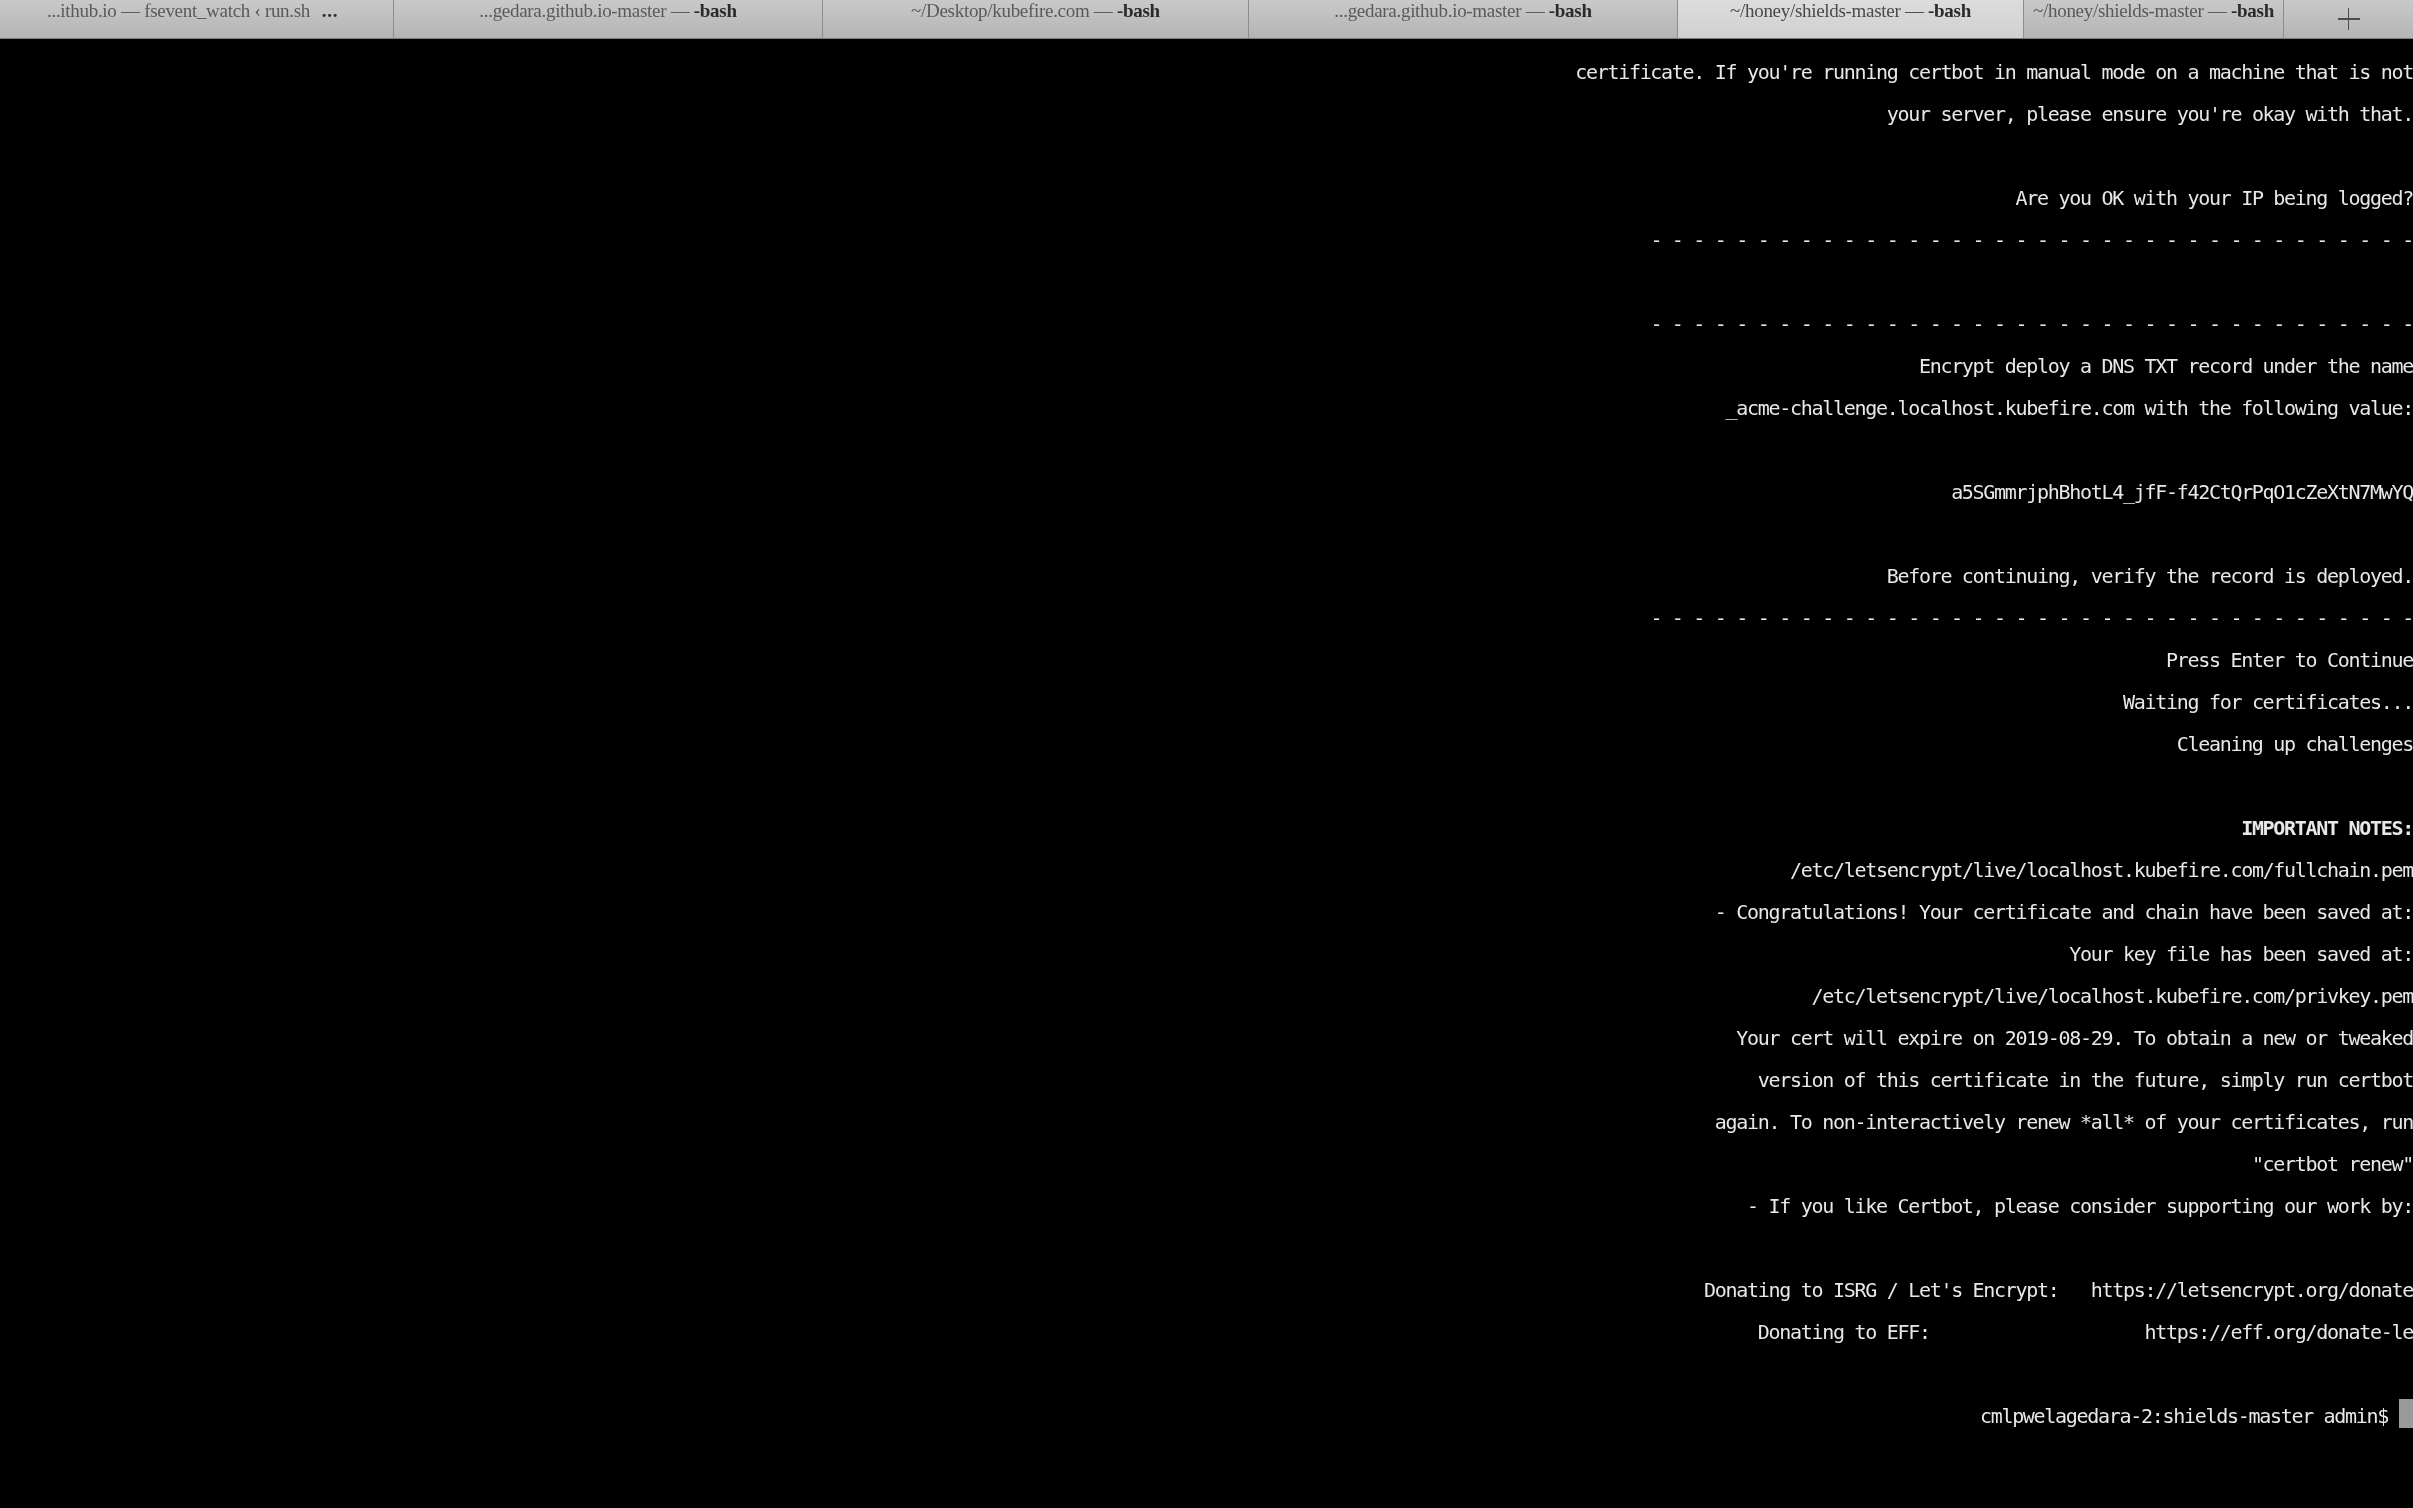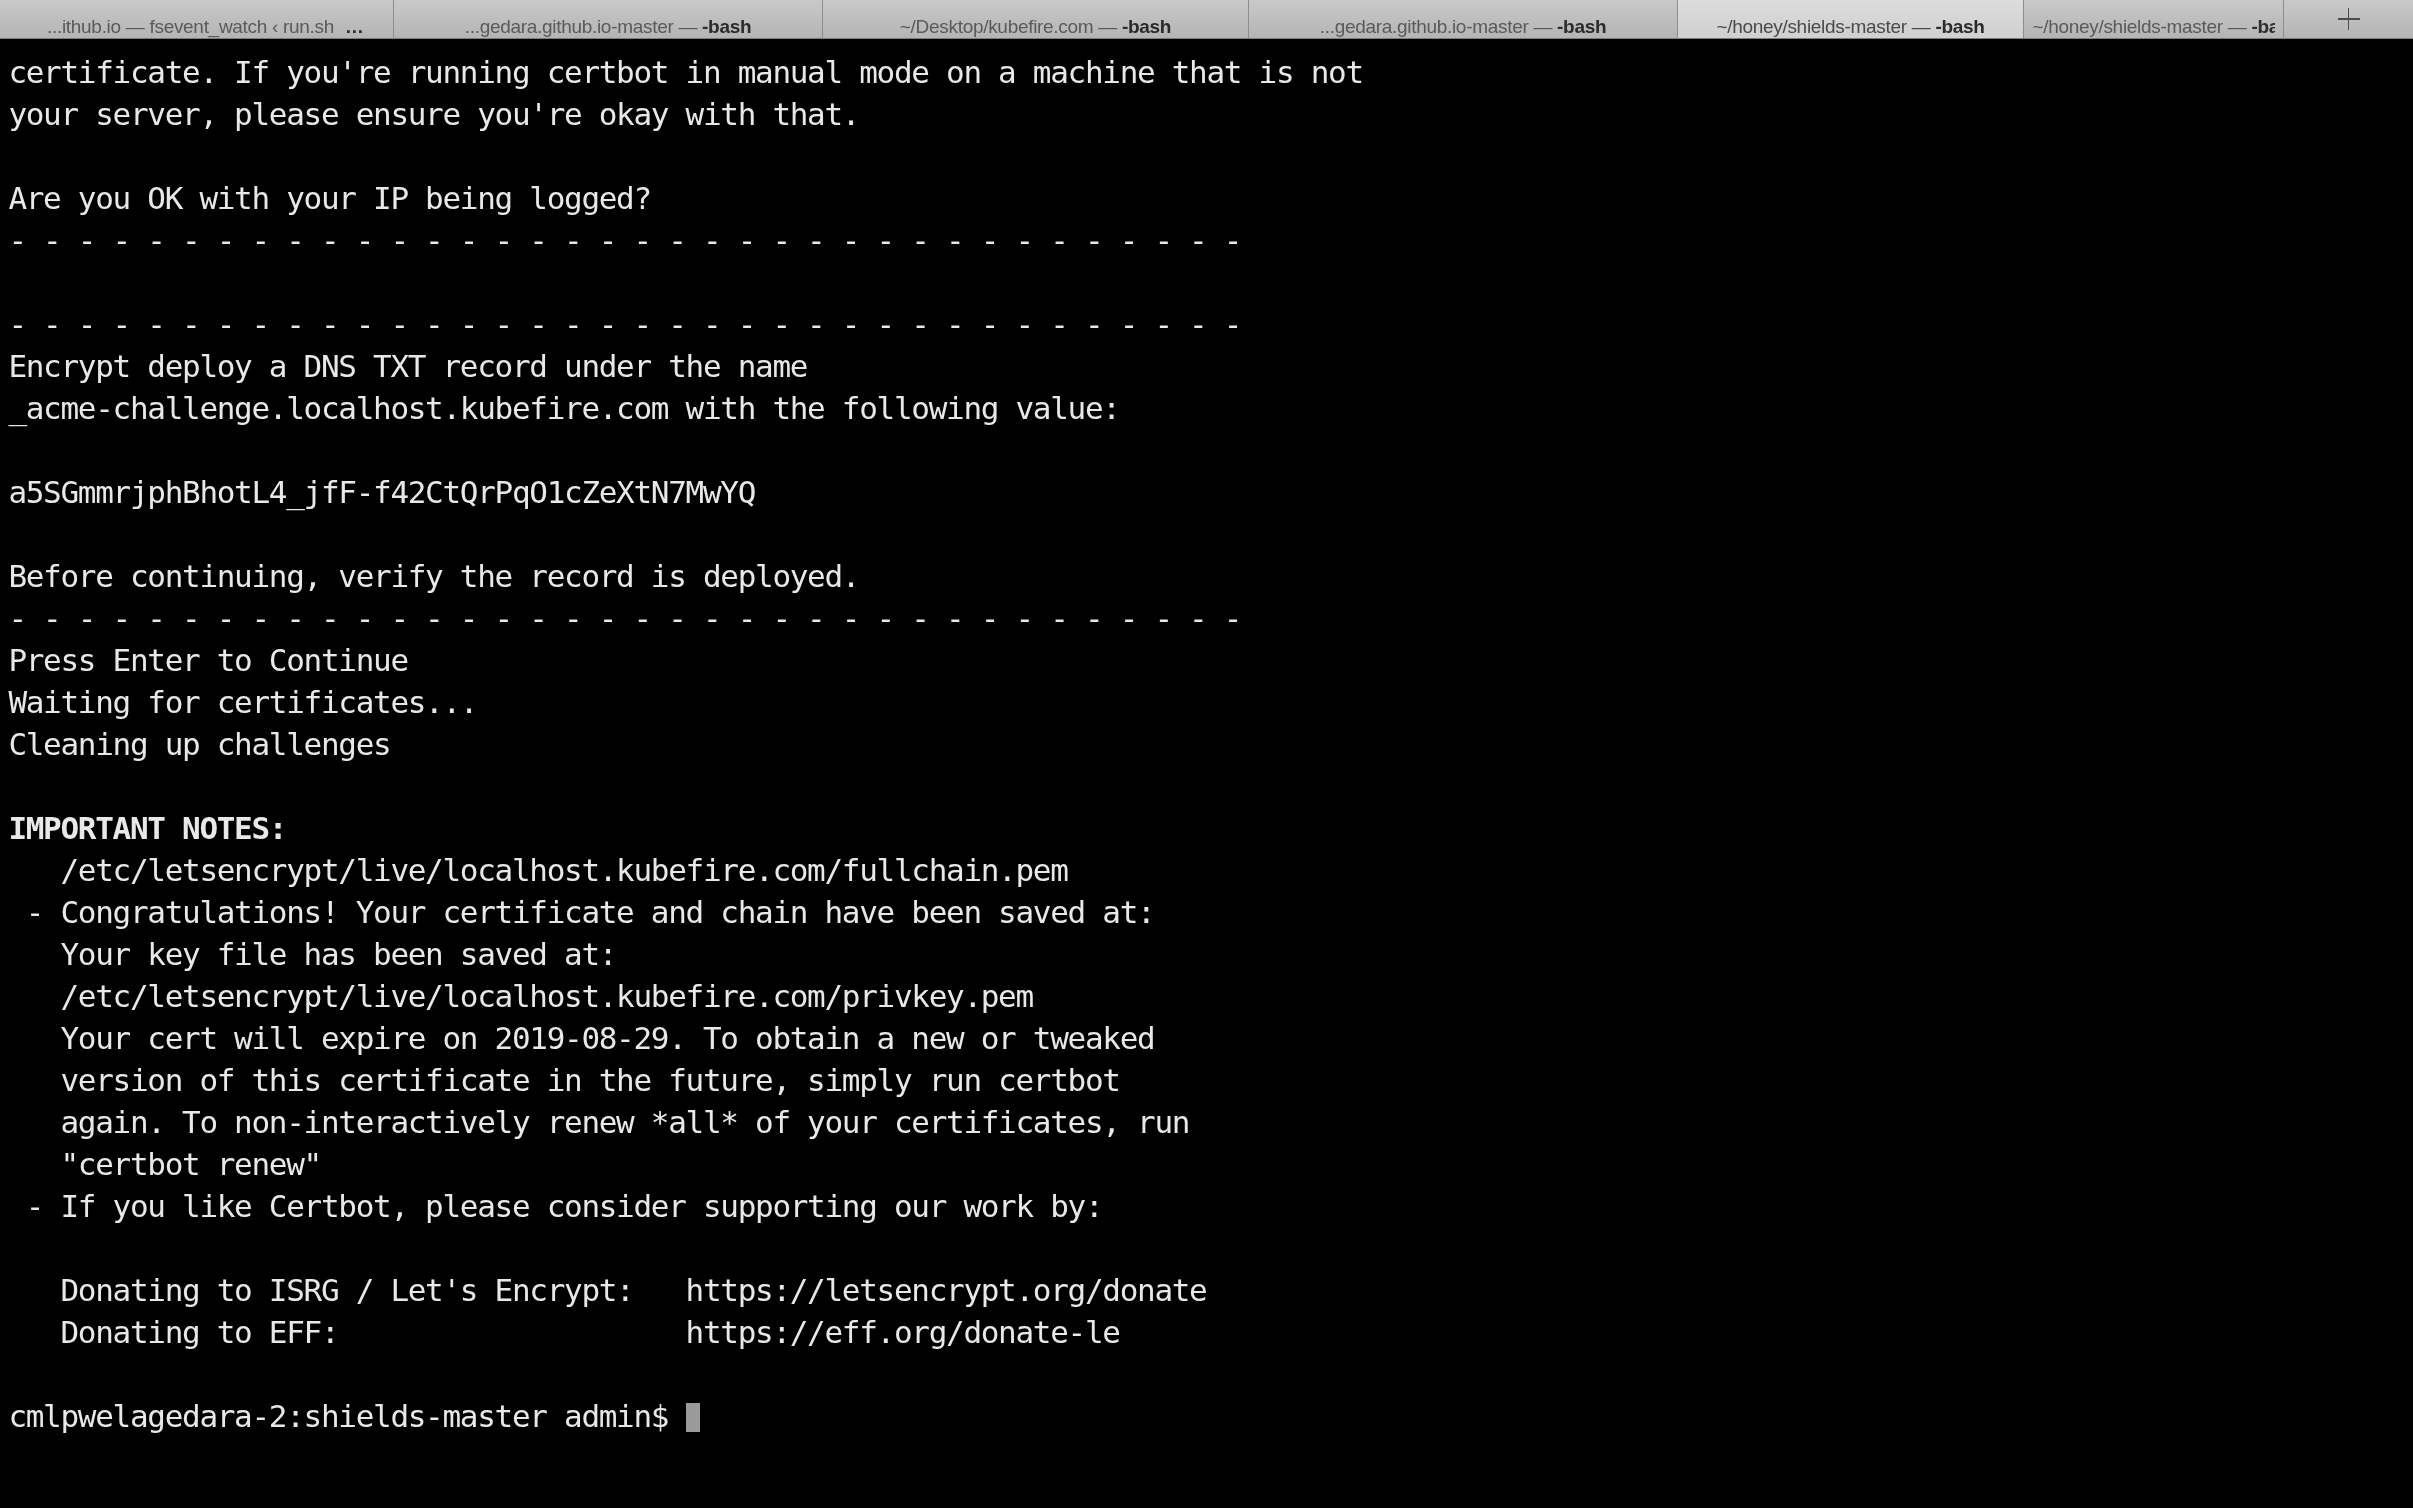--- a/index.html
+++ b/index.html
@@ -24,28 +24,28 @@
     background: linear-gradient(to bottom, #d2d2d2 0%, #bcbcbc 100%);
     border-bottom: 1.7px solid #7c7c7c;
     display: flex;
     align-items: stretch;
     overflow: hidden;
   }
   .tab {
     position: relative;
     flex: 0 0 auto;
     display: flex;
-    align-items: flex-end;
+    align-items: flex-start;
     justify-content: center;
     box-sizing: border-box;
     border-right: 1.7px solid #8d8d8d;
     background: linear-gradient(to bottom, #c9c9c9 0%, #b4b4b4 100%);
     padding: 0 8.4px;
     color: #5a5a5a;
-    font-family: Liberation Sans, sans-serif;
+    font-family: Liberation Serif, serif;
     font-size: 19px;
     letter-spacing: -0.3px;
     white-space: nowrap;
     overflow: hidden;
     cursor: default;
   }
   .tab.active {
     background: linear-gradient(to bottom, #dcdcdc 0%, #d0d0d0 100%);
     color: #4a4a4a;
   }
@@ -112,26 +112,27 @@
     background: #000000;
     box-sizing: border-box;
     padding: 11.7px 0 0 8.4px;
     overflow: hidden;
   }
   #terminal-output {
     margin: 0;
     padding: 0;
     color: #e8e8e8;
     font-family: "DejaVu Sans Mono", monospace;
-    font-size: 31px;
+    font-size: 20px;
     line-height: 42px;
     font-stretch: condensed;
     white-space: pre;
     letter-spacing: -1.3px;
     transform-origin: 0 0;
+    text-align: right;
   }
   #terminal-output .bold {
     font-weight: bold;
   }
   .cursor-block {
     display: inline-block;
     width: 14.2px;
     height: 28.5px;
     background: #9a9a9a;
     vertical-align: -5px;

